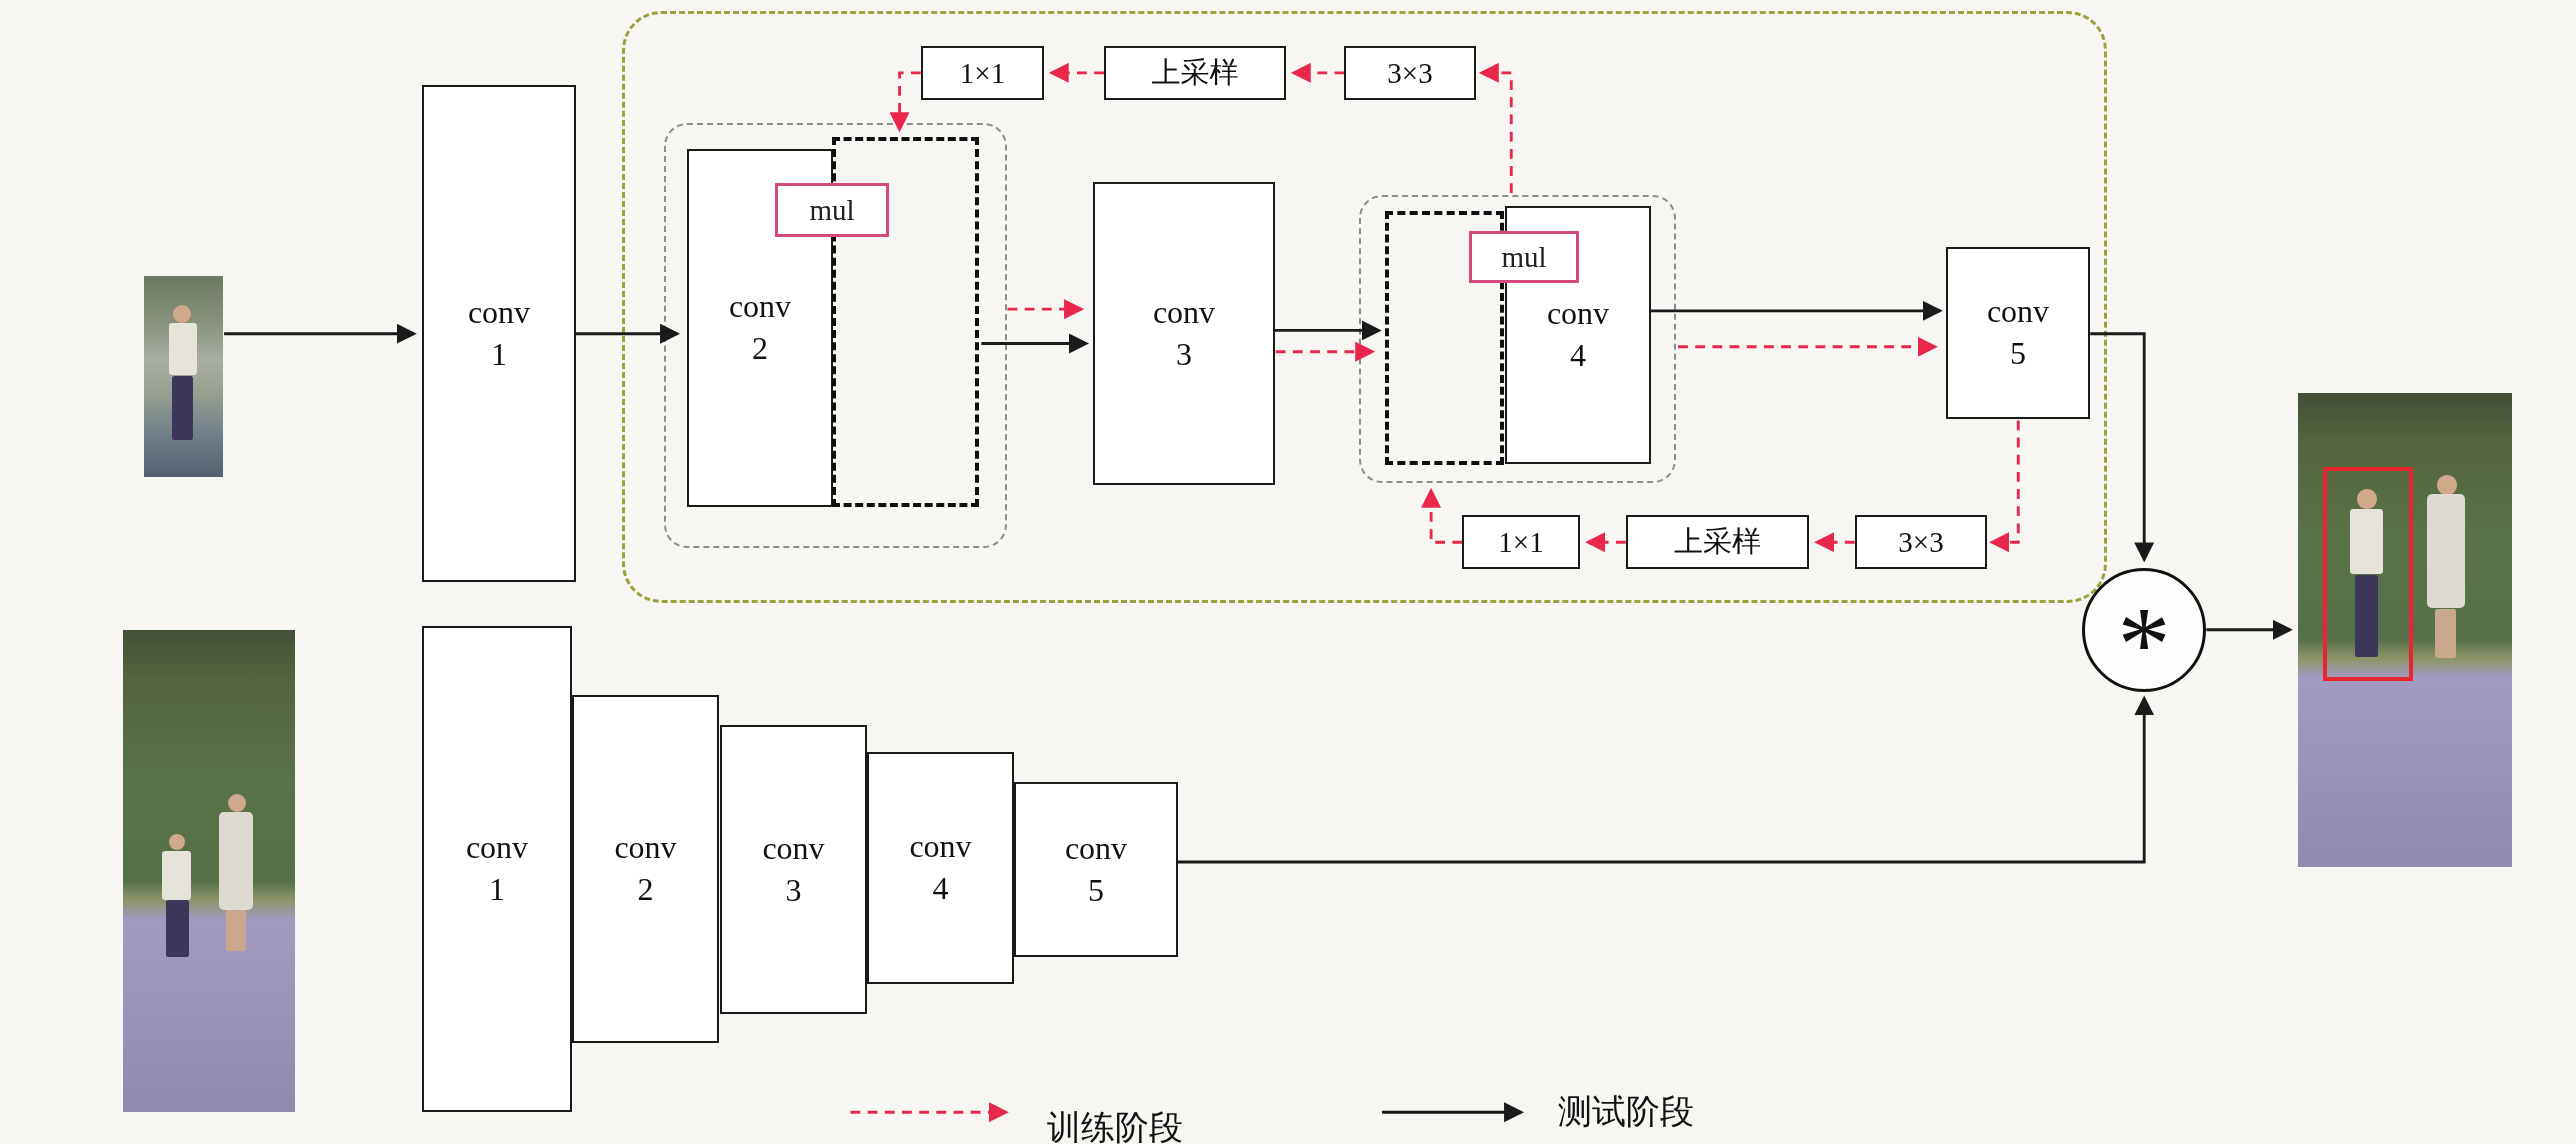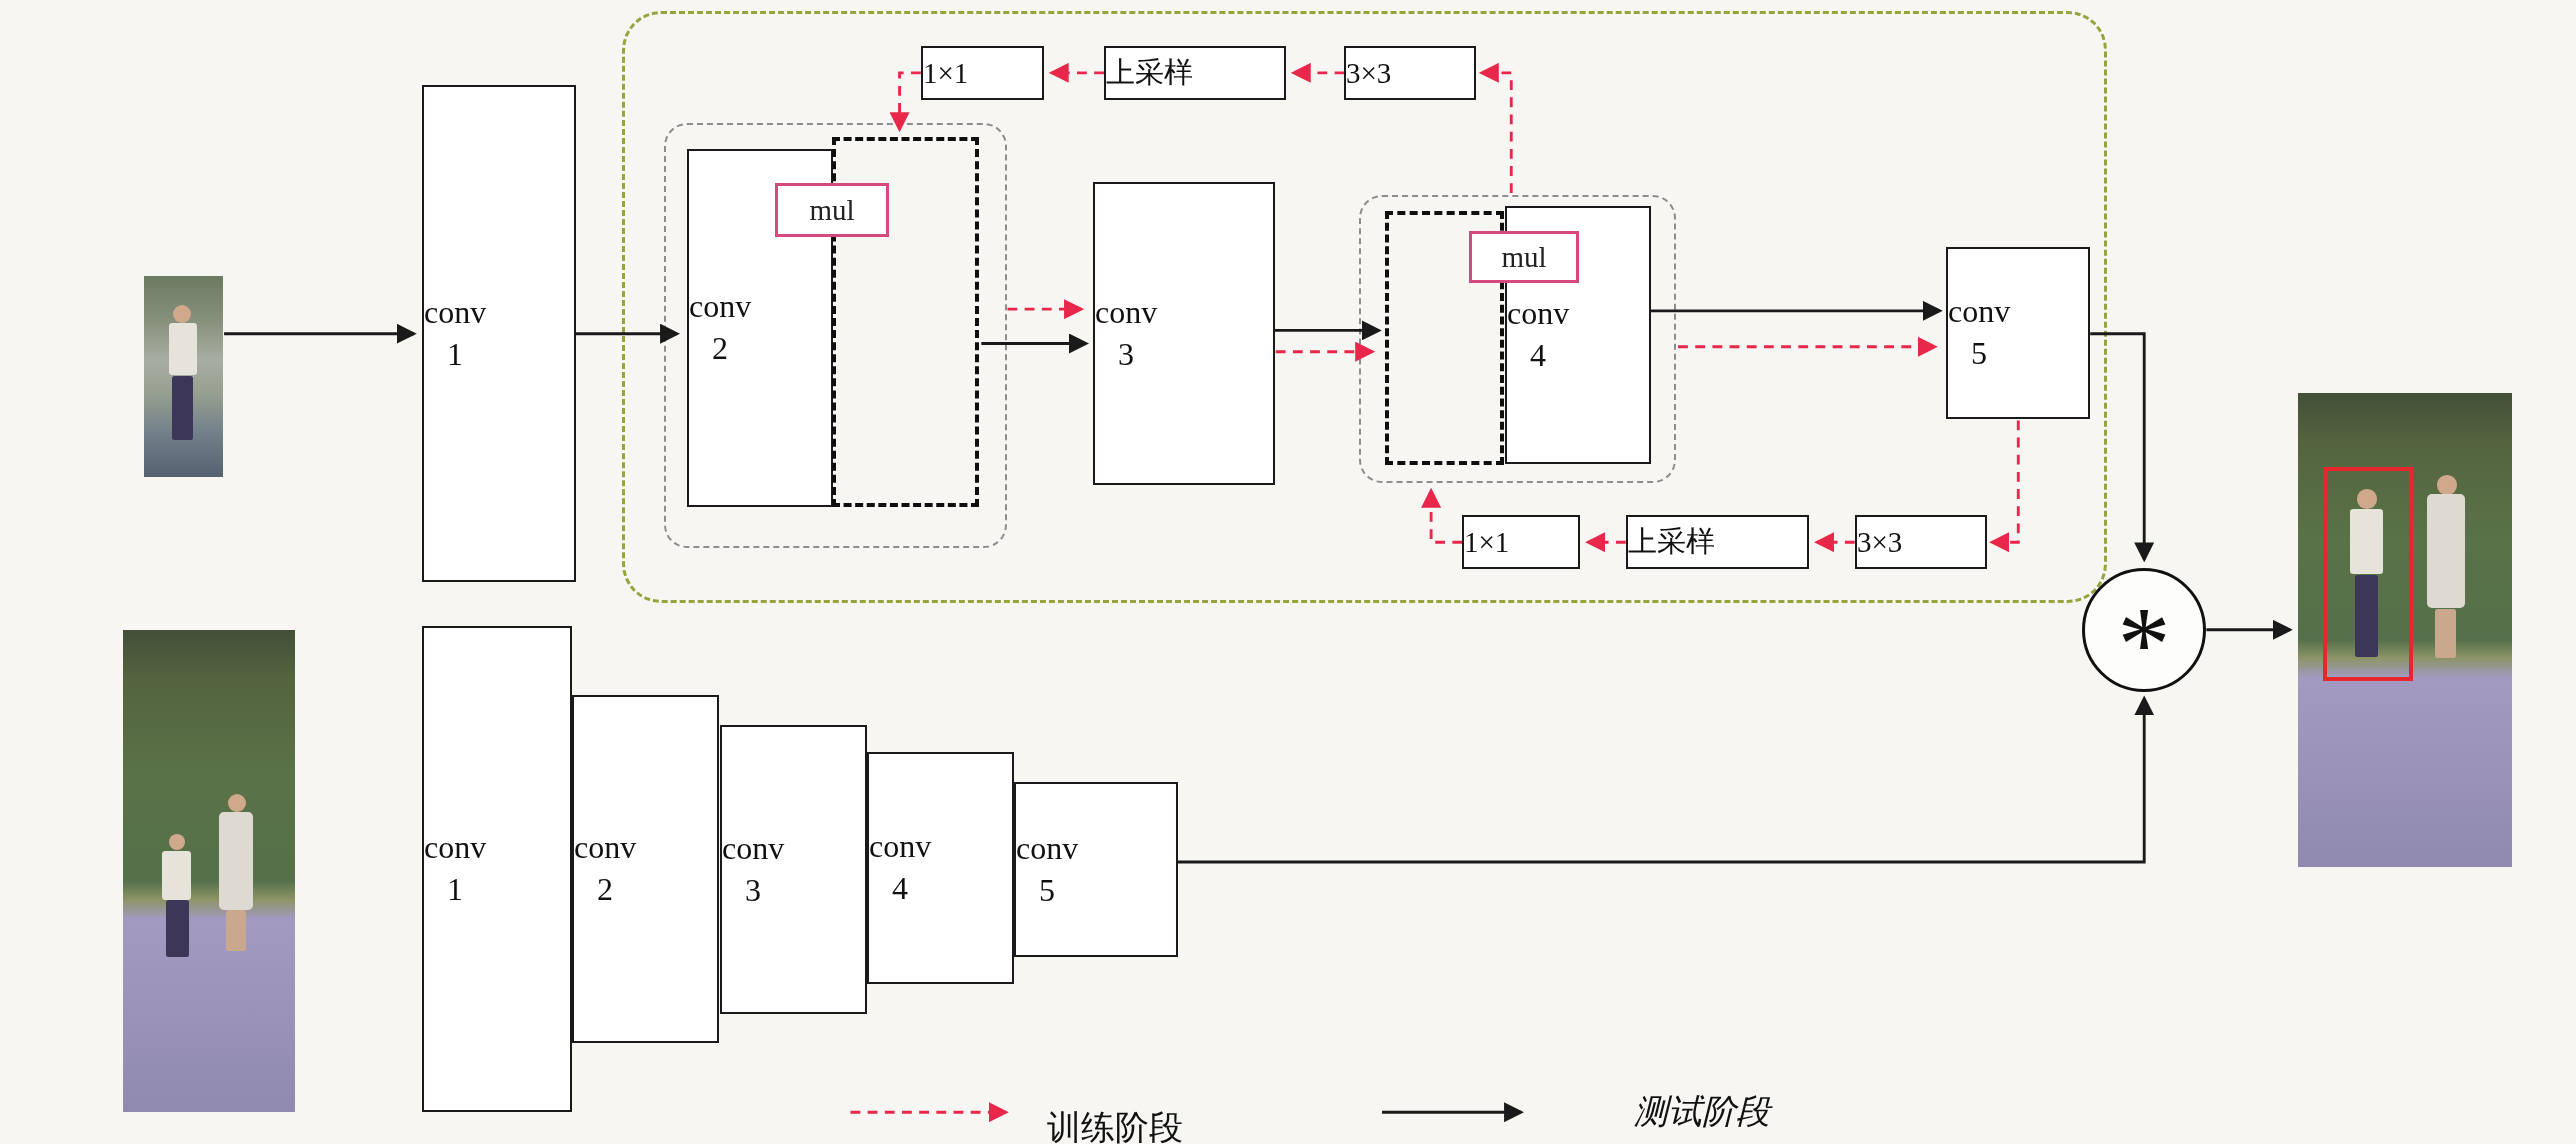--- a/index.html
+++ b/index.html
@@ -1,20 +1,20 @@
 <!DOCTYPE html>
 <html style="font-size:13px"><head>
 <meta charset="utf-8">
 <style>
   html,body{margin:0;padding:0;background:#f7f6f3;}
   .canvas{position:relative;width:2576px;height:1145px;background:#f7f6f3;
           font-family:"Liberation Serif","DejaVu Serif",serif;overflow:hidden;}
   .connector-layer{position:absolute;left:0;top:0;z-index:2;pointer-events:none;}
   .box{position:absolute;background:#ffffff;border:2.5px solid #1a1a1a;box-sizing:border-box;
-       display:flex;align-items:center;justify-content:flex-start;text-align:center;z-index:3;}
+       display:flex;align-items:center;justify-content:center;text-align:center;z-index:3;}
   .lbl{white-space:pre-line;font-size:32px;line-height:1.3;color:#111;}
   .op-lbl{font-size:29px;color:#111;}
   .region-outer{position:absolute;border:3.3px dashed #99a33c;border-radius:39px;z-index:1;box-sizing:border-box;}
   .region-inner{position:absolute;border:2.5px dashed #8d8d8d;border-radius:23px;z-index:1;box-sizing:border-box;}
   .dashed-block{position:absolute;border:4.9px dashed #0f0f0f;background:transparent;z-index:3;box-sizing:border-box;}
   .mul-box{position:absolute;background:#fff;border:3.3px solid #d5497e;z-index:5;box-sizing:border-box;
            display:flex;align-items:center;justify-content:center;font-size:29px;color:#222;}
   .circle{position:absolute;width:124px;height:124px;border:3.3px solid #111;border-radius:50%;
           background:#fdfdfb;z-index:3;box-sizing:border-box;display:flex;align-items:flex-start;justify-content:center;}
   .star{font-size:106px;line-height:1;transform:translateY(21px);color:#111;}
@@ -169,16 +169,16 @@
   <div class="box" style="left:867px;top:752px;width:147px;height:232px;">
     <span class="lbl">conv
 4</span>
   </div>
   <div class="box" style="left:1014px;top:782px;width:164px;height:175px;">
     <span class="lbl">conv
 5</span>
   </div>
 
   <span class="legend-label" style="left:1047px;top:1089px;margin-top:16px;">训练阶段</span>
-  <span class="legend-label" style="left:1634px;top:1089px;font-style:italic;">测试阶段</span>
+  <span class="legend-label" style="left:1558px;top:1089px;">测试阶段</span>
 
 </div>
 
 
 </body></html>

